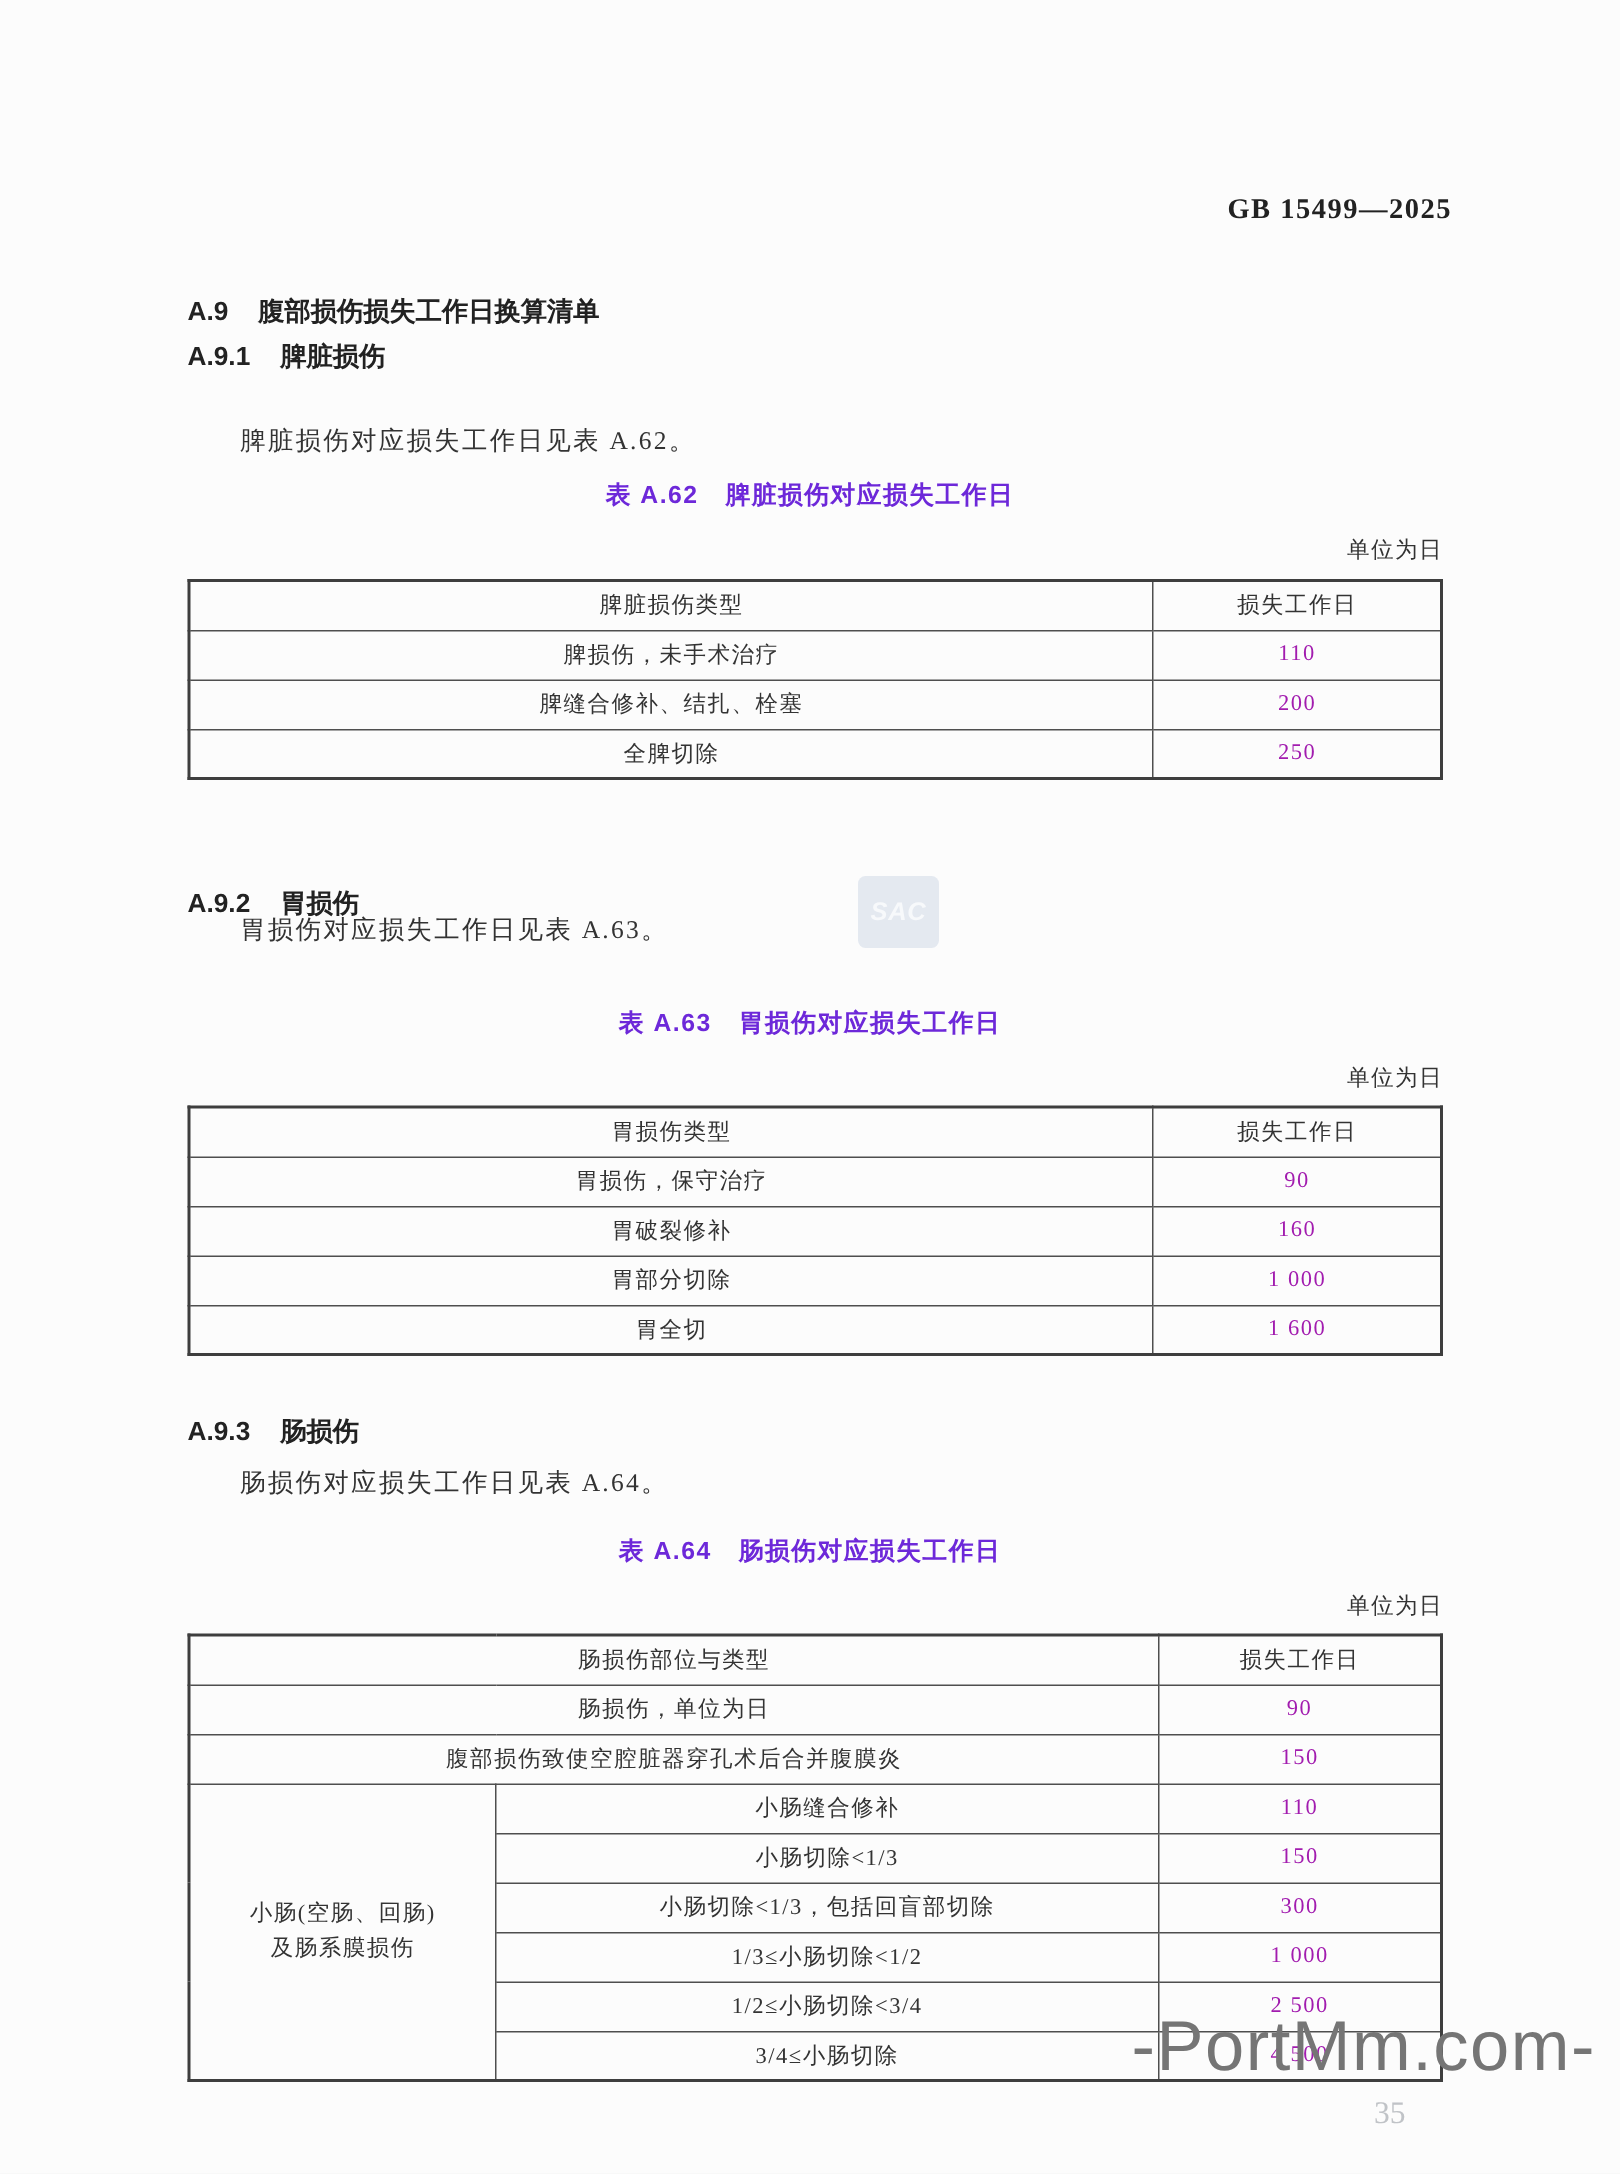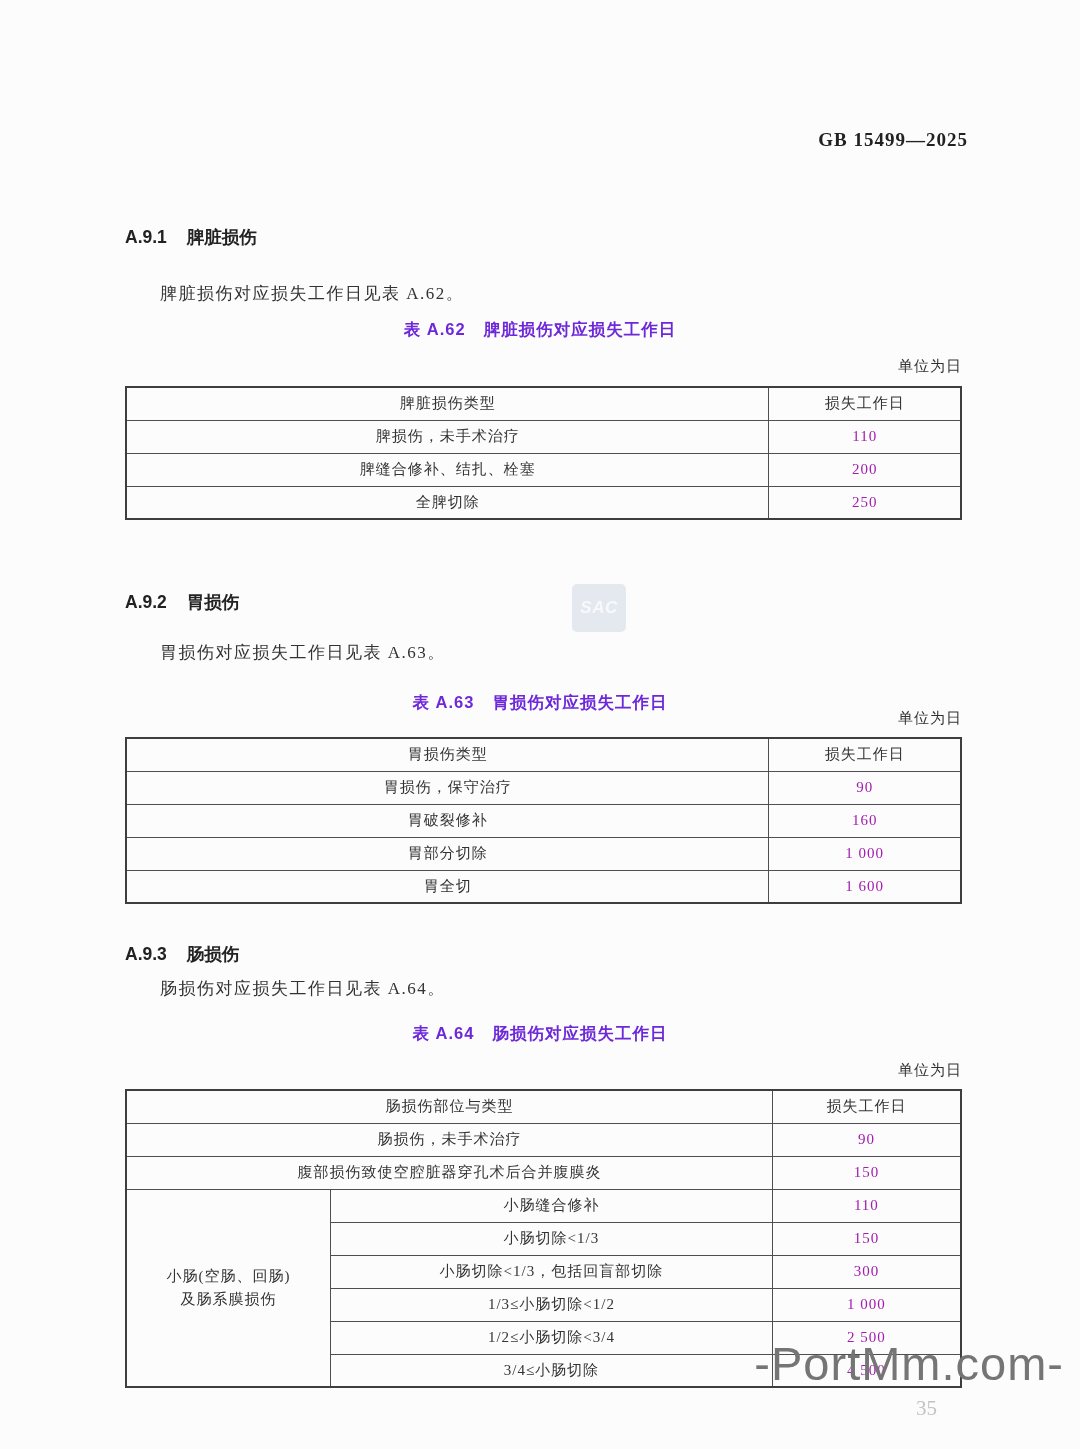--- a/index.html
+++ b/index.html
@@ -26,31 +26,31 @@
   .h-a9  { top:195px; }
   .h-a91 { top:225px; }
   .h-a92 { top:590px; }
   .h-a93 { top:942px; }
   .para {
     position:absolute; left:160px;
     font-family:"Liberation Serif", serif;
     font-size:17px; color:#333; letter-spacing:1.5px;
   }
   .p-a91 { top:282px; }
-  .p-a92 { top:641px; }
+  .p-a92 { top:608px; }
   .p-a93 { top:977px; }
   .tbl-caption {
     position:absolute; left:0; width:100%;
     text-align:center;
     font-family:"Liberation Sans", sans-serif;
     font-weight:700; font-size:16.5px; color:#6d28d9;
     letter-spacing:1px;
   }
   .cap-a62 { top:319px; }
-  .cap-a63 { top:692px; }
+  .cap-a63 { top:671px; }
   .cap-a64 { top:1023px; }
   .tbl-caption .cap-prefix { margin-right:18px; }
   .unit-note {
     position:absolute; right:118px;
     font-family:"Liberation Serif", serif;
     font-size:15px; color:#333; letter-spacing:1px;
   }
   .u-a62 { top:357px; }
   .u-a63 { top:709px; }
   .u-a64 { top:1061px; }
@@ -95,20 +95,23 @@
     letter-spacing:1px; z-index:2;margin-left:10px;
   }
 </style>
 </head>
 <body>
 
 <div class="page">
 
   <div class="doc-code">GB 15499—2025</div>
 
+  <div class="sec-heading h-a9">
+    <span class="sec-num">A.9</span><span>腹部损伤损失工作日换算清单</span>
+  </div>
 
   <div class="sec-heading h-a91">
     <span class="sec-num">A.9.1</span><span>脾脏损伤</span>
   </div>
   <div class="para p-a91">脾脏损伤对应损失工作日见表 A.62。</div>
 
   <div class="tbl-caption cap-a62">
     <span class="cap-prefix">表 A.62</span><span>脾脏损伤对应损失工作日</span>
   </div>
   <div class="unit-note u-a62">单位为日</div>
@@ -196,21 +199,21 @@
         <col style="width:24.5%">
         <col style="width:52.9%">
         <col style="width:22.6%">
       </colgroup>
     <tbody>
       <tr>
         <th colspan="2">肠损伤部位与类型</th>
         <th>损失工作日</th>
       </tr>
       <tr>
-        <td colspan="2">肠损伤，未手术治疗</td>
+        <td colspan="2">肠损伤，单位为日</td>
         <td class="num">90</td>
       </tr>
       <tr>
         <td colspan="2">腹部损伤致使空腔脏器穿孔术后合并腹膜炎</td>
         <td class="num">150</td>
       </tr>
       <tr>
         <td rowspan="6" class="group-label">
           <span>小肠(空肠、回肠)</span><br>
           <span>及肠系膜损伤</span>

